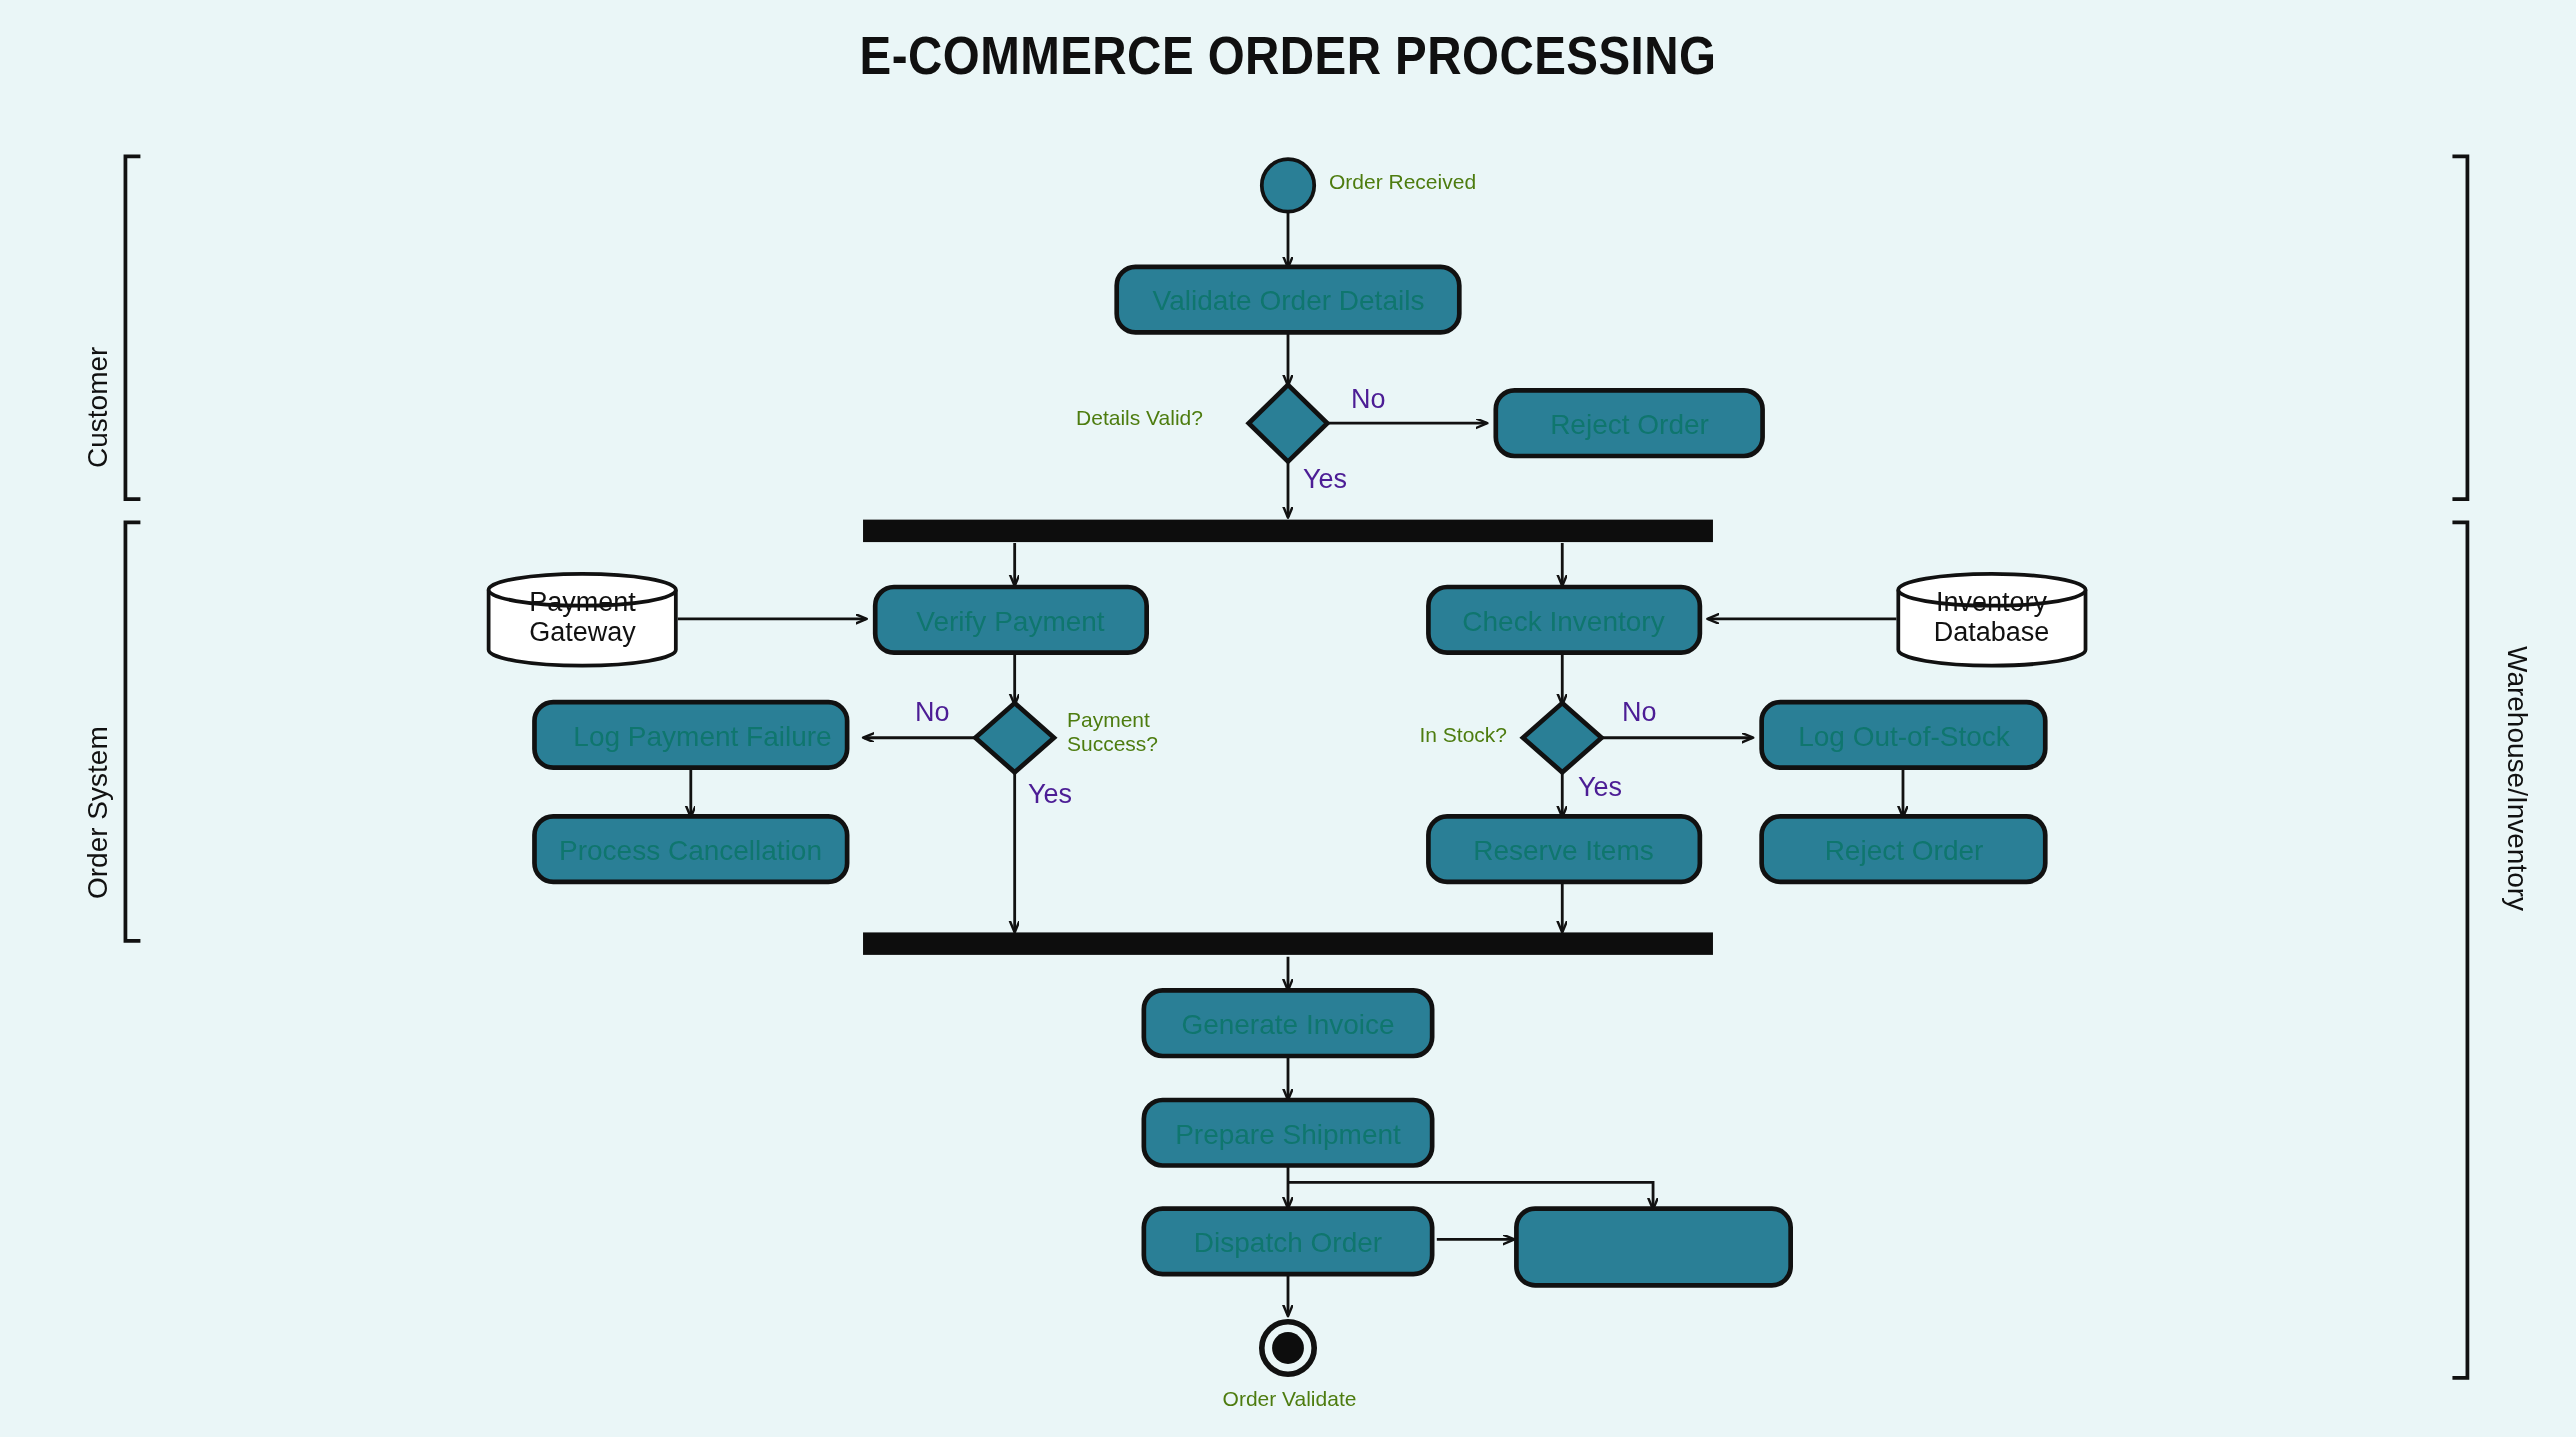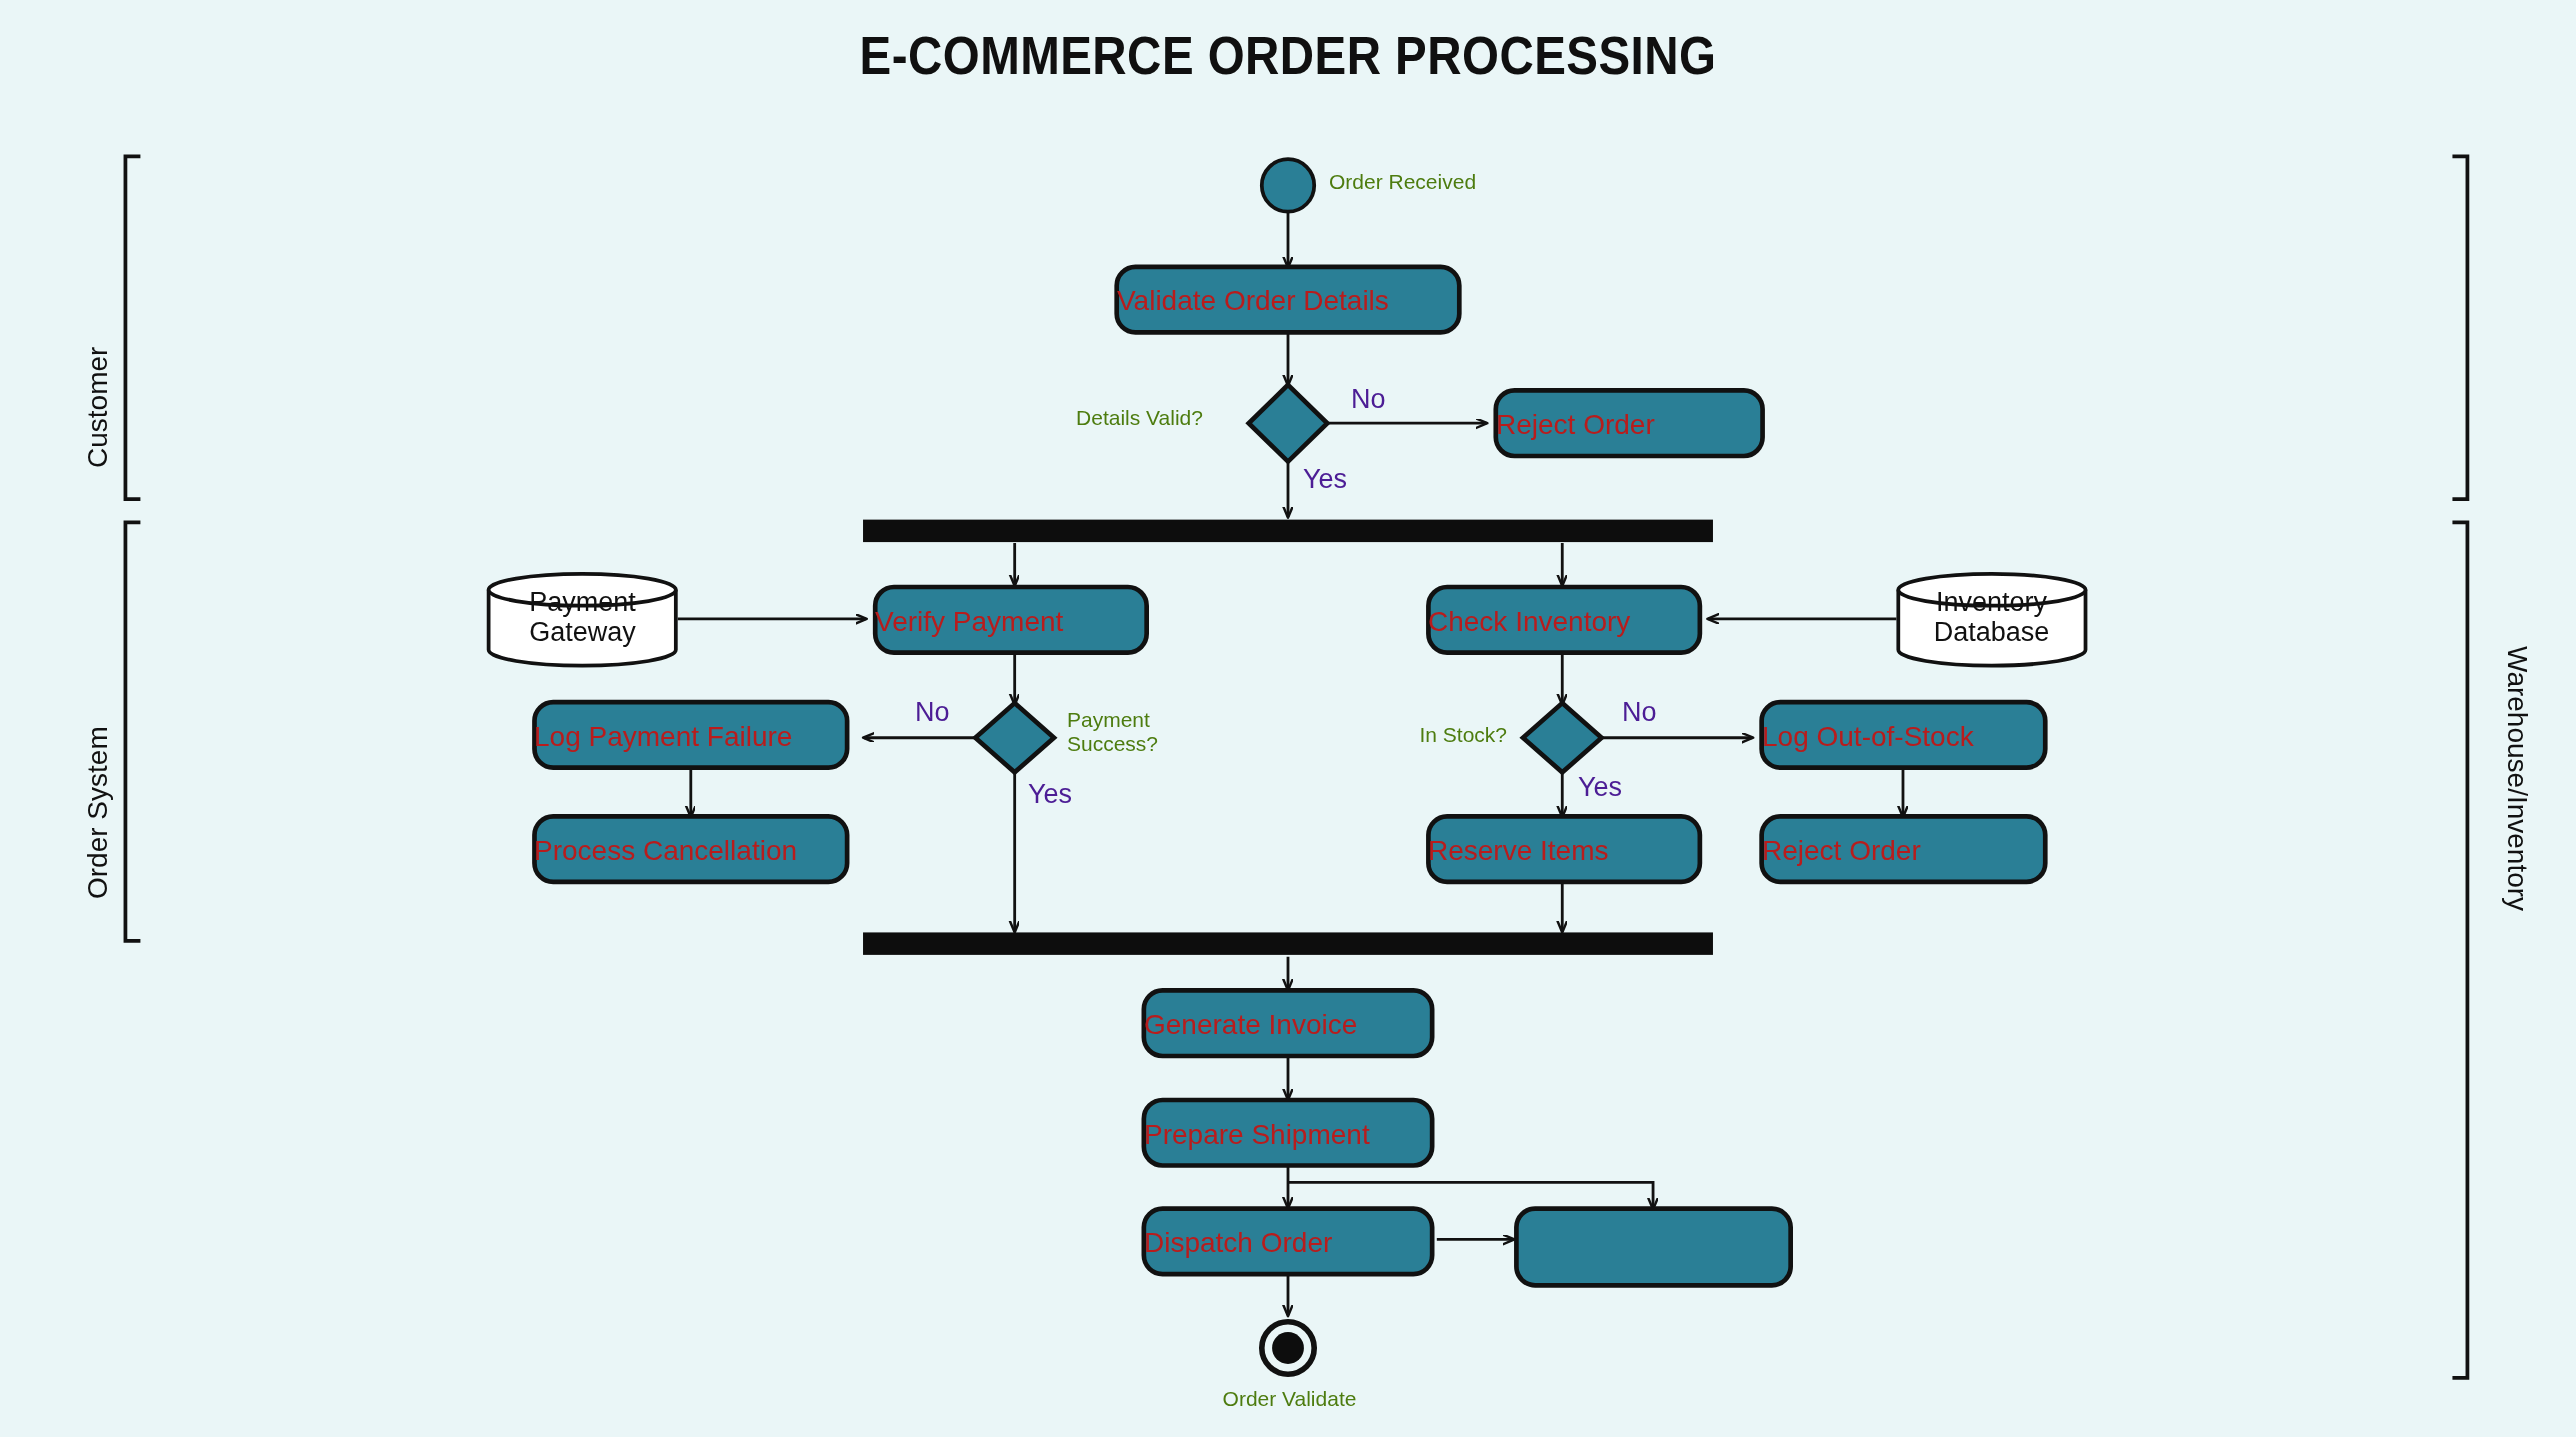--- a/index.html
+++ b/index.html
@@ -34,22 +34,23 @@
   
   #canvas {
     position: absolute;
     left: 0; top: 0;
     width: 2576px;
     height: 1438px;
   }
   .node-label {
     position: absolute;
     font-family: "Liberation Sans", sans-serif;
-    color: #b91c1c;
+    color: #0f766e;
     font-size: 28px;
+    text-align: center;
     line-height: 1.12;
     pointer-events: none;
     white-space: pre-line;
   }
   .plain-label {
     position: absolute;
     font-family: "Liberation Sans", sans-serif;
     color: #4d7c0f;
     font-size: 21px;
     line-height: 1.12;
@@ -197,21 +198,21 @@
   <div class="lane-label lane-left" style="left:82px; top:468px;">Customer</div>
   <div class="lane-label lane-left" style="left:82px; top:899px;">Order System</div>
   <div class="lane-label lane-right" style="left:2533px; top:646px;">Warehouse/Inventory</div>
 
   <div class="plain-label" style="left:1329px; top:170px;">Order Received</div>
   <div class="plain-label" style="left:1191px; top:1387px; width:197px; text-align:center;">Order Validate</div>
 
   <div class="node-label" style="left:1117px; top:285px; width:343px;">Validate Order Details</div>
   <div class="node-label" style="left:1496px; top:409px; width:267px;">Reject Order</div>
   <div class="node-label" style="left:875px; top:606px; width:271px;">Verify Payment</div>
-  <div class="node-label" style="left:534px; top:721px; width:313px;">Log Payment Failure</div>
+  <div class="node-label" style="left:534px; top:721px; width:313px;padding-left:12px;">Log Payment Failure</div>
   <div class="node-label" style="left:534px; top:835px; width:313px;">Process Cancellation</div>
   <div class="node-label" style="left:1428px; top:606px; width:271px;">Check Inventory</div>
   <div class="node-label" style="left:1762px; top:721px; width:284px;">Log Out-of-Stock</div>
   <div class="node-label" style="left:1762px; top:835px; width:284px;">Reject Order</div>
   <div class="node-label" style="left:1428px; top:835px; width:271px;">Reserve Items</div>
   <div class="node-label" style="left:1144px; top:1009px; width:288px;">Generate Invoice</div>
   <div class="node-label" style="left:1144px; top:1119px; width:288px;">Prepare Shipment</div>
   <div class="node-label" style="left:1144px; top:1227px; width:288px;">Dispatch Order</div>
 
   <div class="plain-label" style="left:1046px; top:406px; width:187px; text-align:center;">Details Valid?</div>

